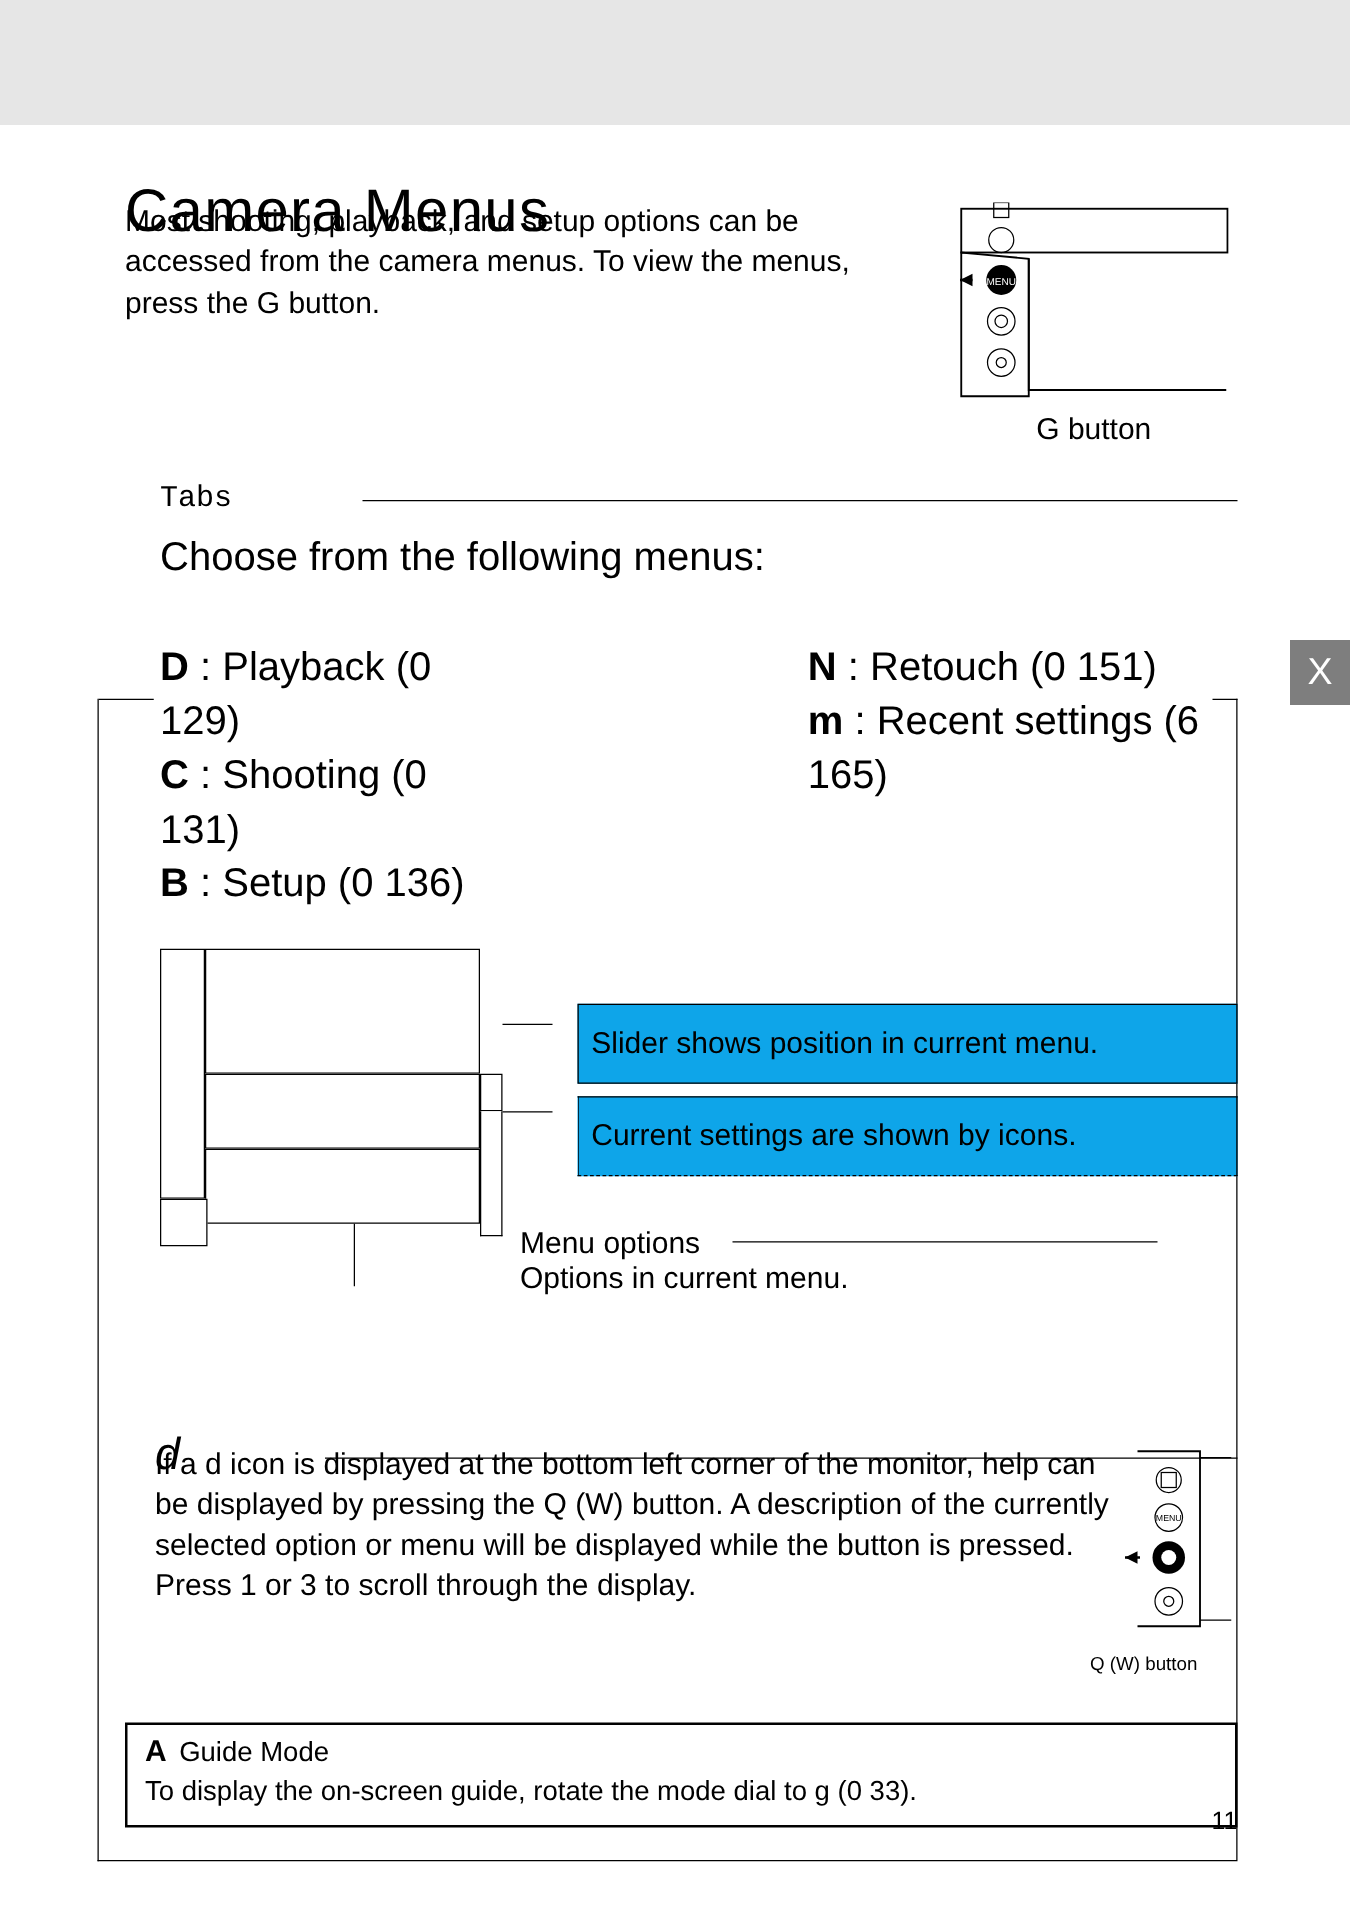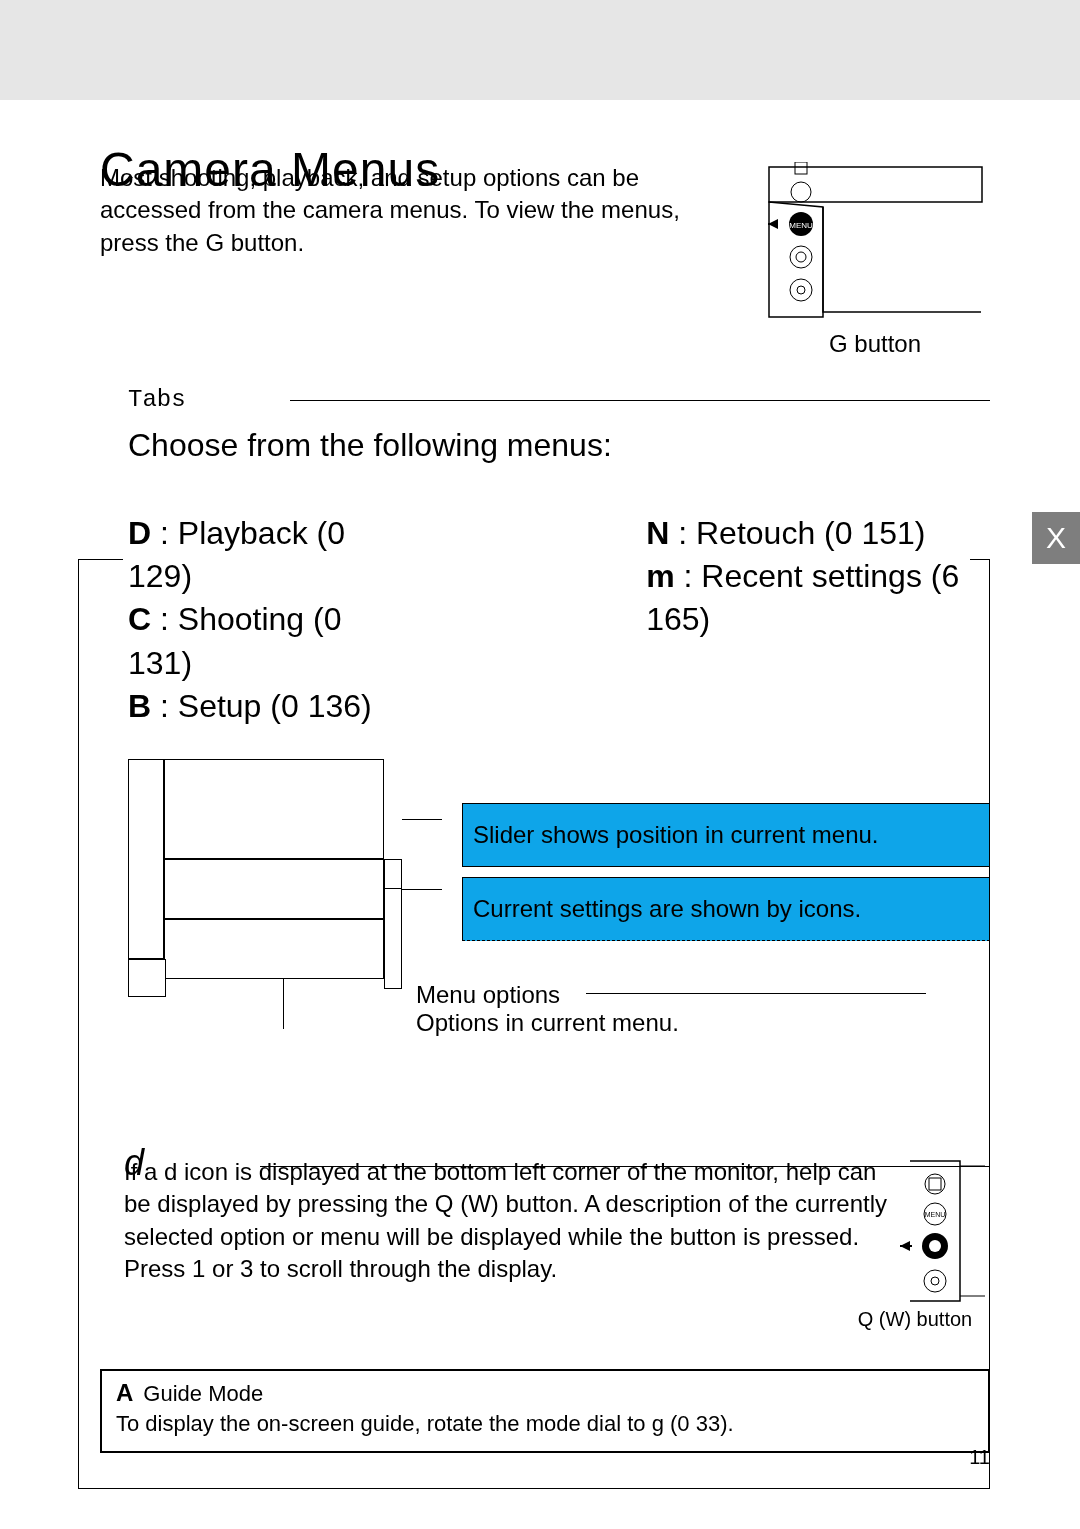--- a/index.html
+++ b/index.html
@@ -186,24 +186,24 @@
   }
   .help-text { flex: 1; }
   .help-illus {
     width: 90px;
     display: flex;
     flex-direction: column;
     align-items: center;
   }
   .help-illus svg { width: 90px; height: 150px; }
   .help-illus-label {
-    font-size: 20px;
+    font-size: 15px;
     text-align: left;
     margin-left: -60px;
-    margin-top: 0;
+    margin-top: 16px;
   }
   .guide-box {
     border: 2px solid #000000;
     margin-top: 36px;
     padding: 8px 14px 14px 14px;
     font-size: 22px;
   }
   .guide-title {
     font-weight: 400;
   }

